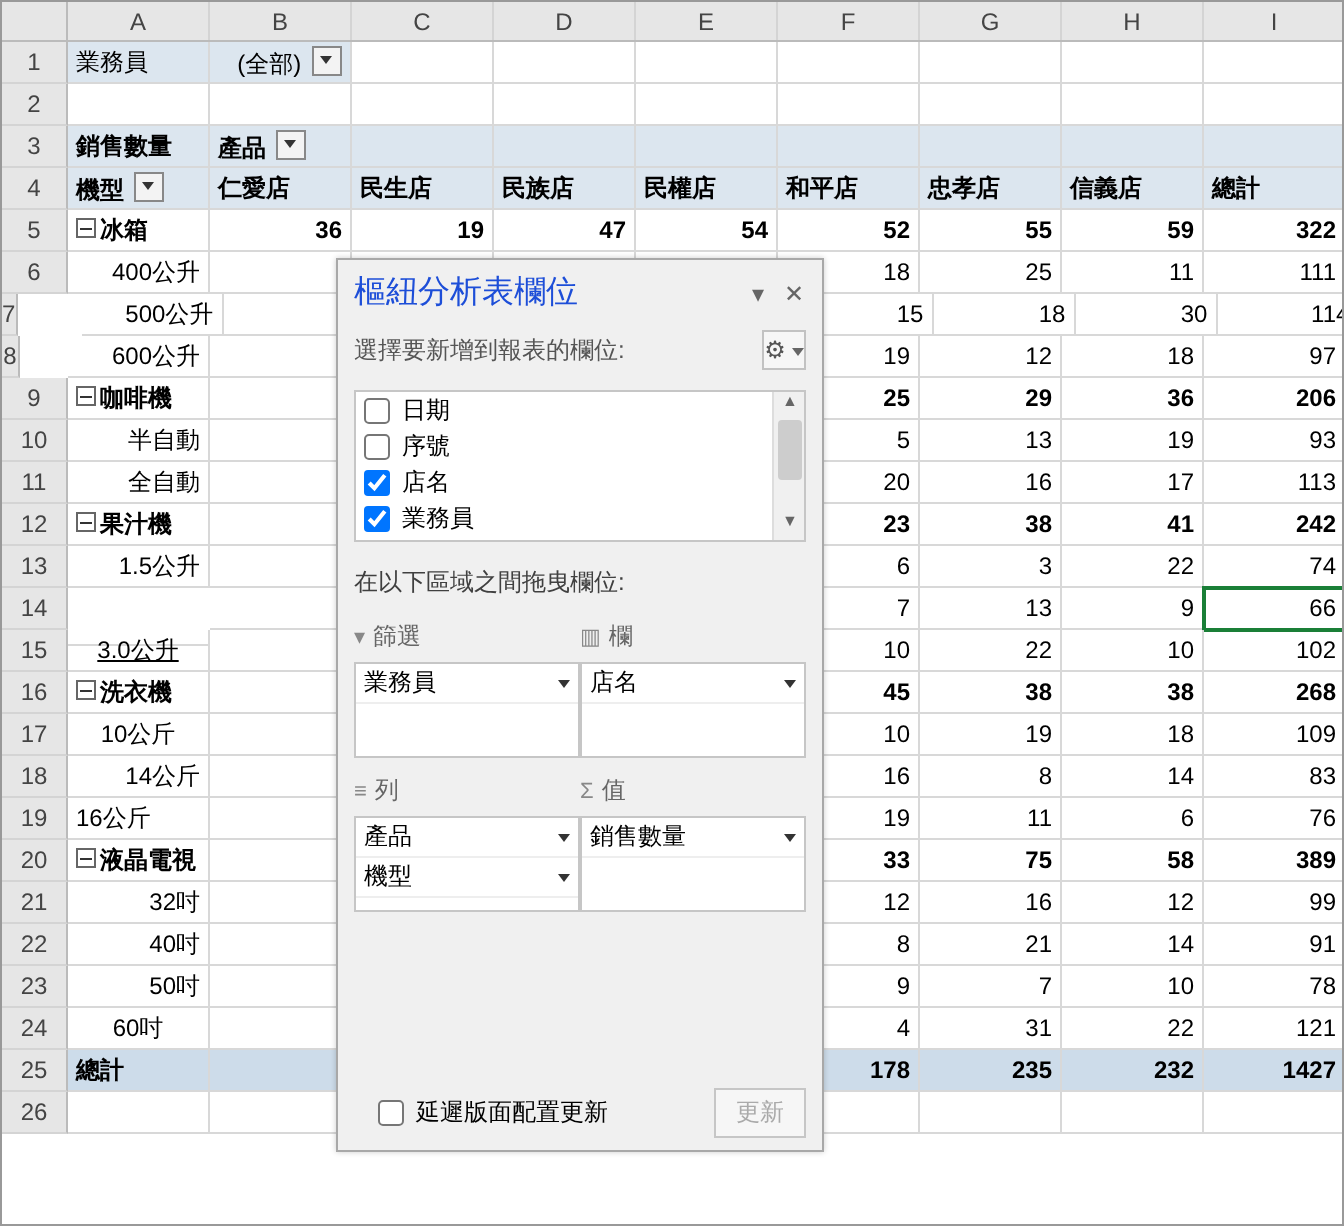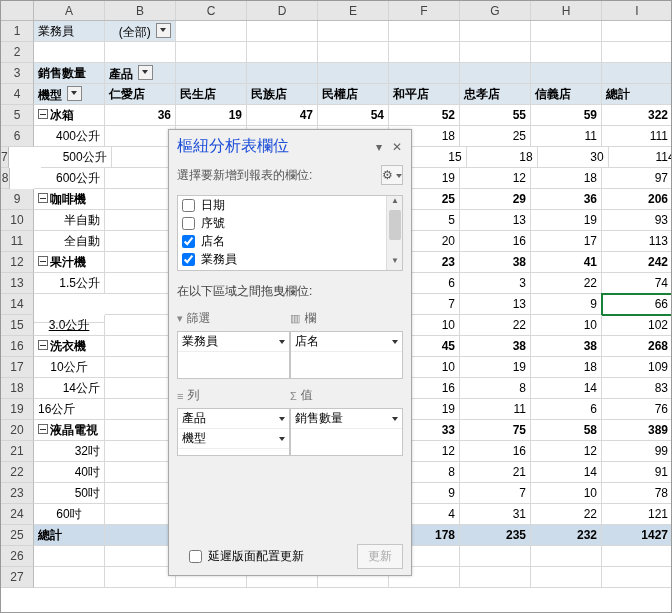--- a/index.html
+++ b/index.html
@@ -374,32 +374,20 @@
         <div class="cell"></div>
         <div class="cell"></div>
         <div class="cell"></div>
         <div class="cell"></div>
         <div class="cell"></div>
         <div class="cell"></div>
         <div class="cell"></div>
         <div class="cell"></div>
         <div class="cell"></div>
       </div>
-      <div class="row">
-        <div class="rh">27</div>
-        <div class="cell"></div>
-        <div class="cell"></div>
-        <div class="cell"></div>
-        <div class="cell"></div>
-        <div class="cell"></div>
-        <div class="cell"></div>
-        <div class="cell"></div>
-        <div class="cell"></div>
-        <div class="cell"></div>
-      </div>
     </div>
 </div>
 
 <div class="pane">
   <div class="pane-h">
     <div class="pane-title">樞紐分析表欄位</div>
     <div class="pane-ctrl">▾</div>
     <div class="pane-ctrl">✕</div>
   </div>
   <div class="pane-sub">

